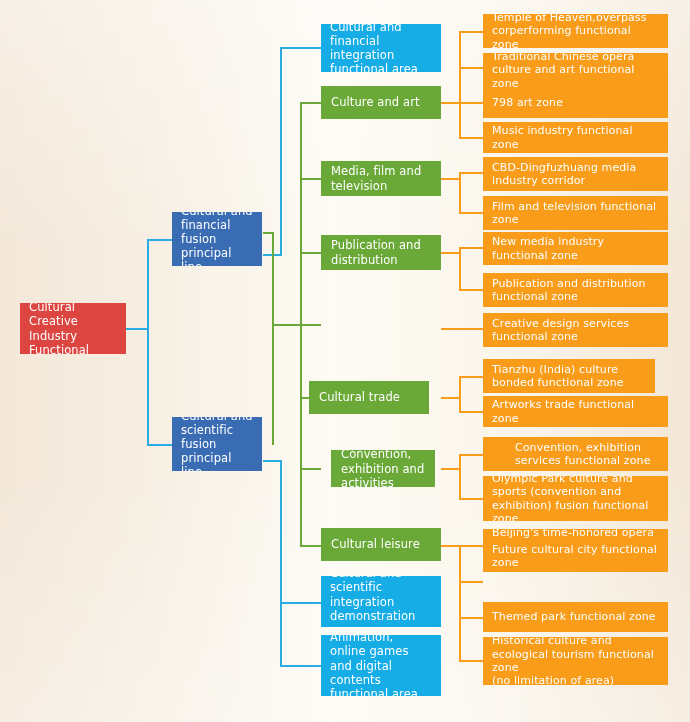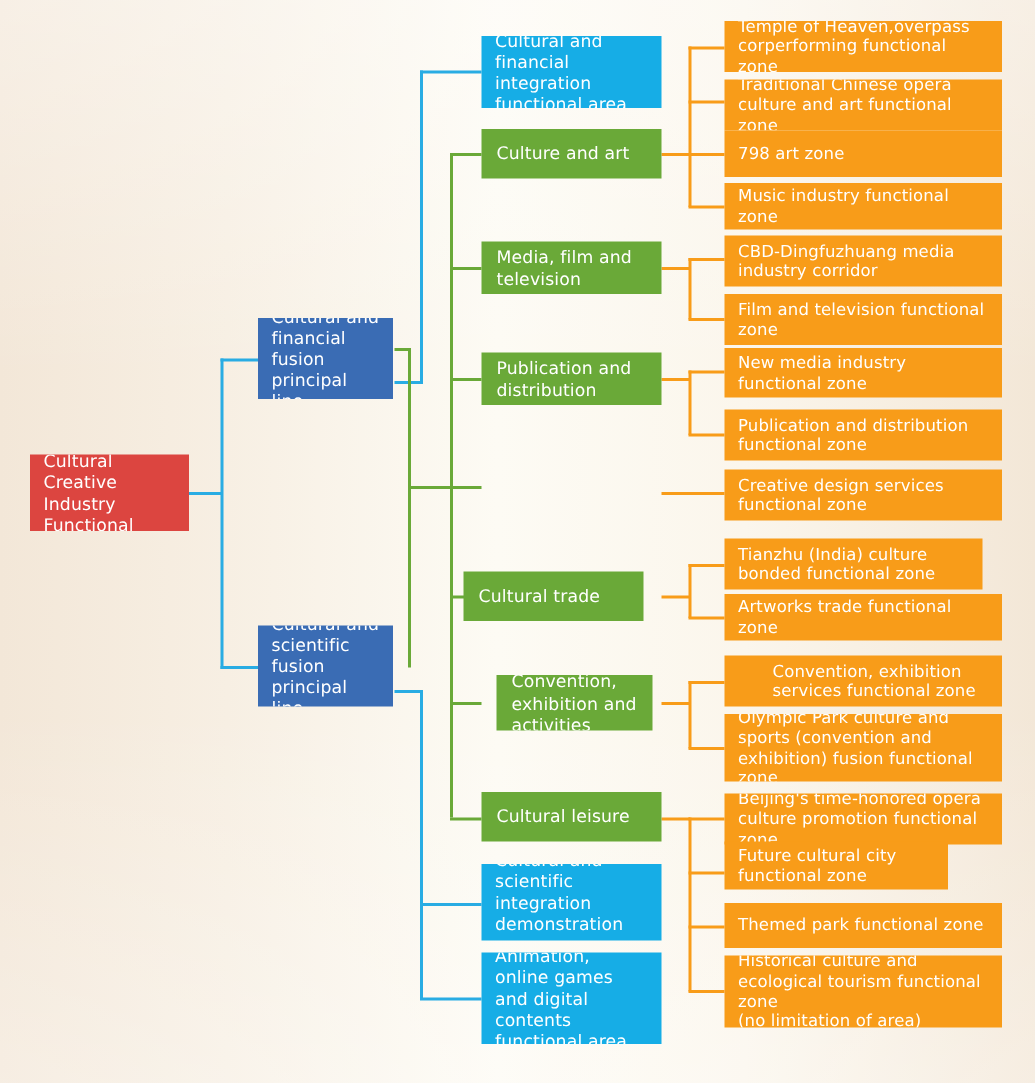--- a/index.html
+++ b/index.html
@@ -177,21 +177,21 @@
   </div>
   <div class="node n-orange" style="left:483px;top:437px;width:185px;height:34px;padding-left:32px;">
     <span class="txt">Convention, exhibition services functional zone</span>
   </div>
   <div class="node n-orange" style="left:483px;top:476px;width:185px;height:45px;">
     <span class="txt">Olympic Park culture and sports (convention and exhibition) fusion functional zone</span>
   </div>
   <div class="node n-orange" style="left:483px;top:529px;width:185px;height:34px;">
     <span class="txt">Beijing's time-honored opera culture promotion functional zone</span>
   </div>
-  <div class="node n-orange" style="left:483px;top:561px;width:149px;height:32px;">
+  <div class="node n-orange" style="left:483px;top:540px;width:185px;height:32px;">
     <span class="txt">Future cultural city functional zone</span>
   </div>
   <div class="node n-orange" style="left:483px;top:602px;width:185px;height:30px;">
     <span class="txt">Themed park functional zone</span>
   </div>
   <div class="node n-orange" style="left:483px;top:637px;width:185px;height:48px;white-space:pre-line;">
     <span class="txt">Historical culture and ecological tourism functional zone
 (no limitation of area)</span>
   </div>
 

